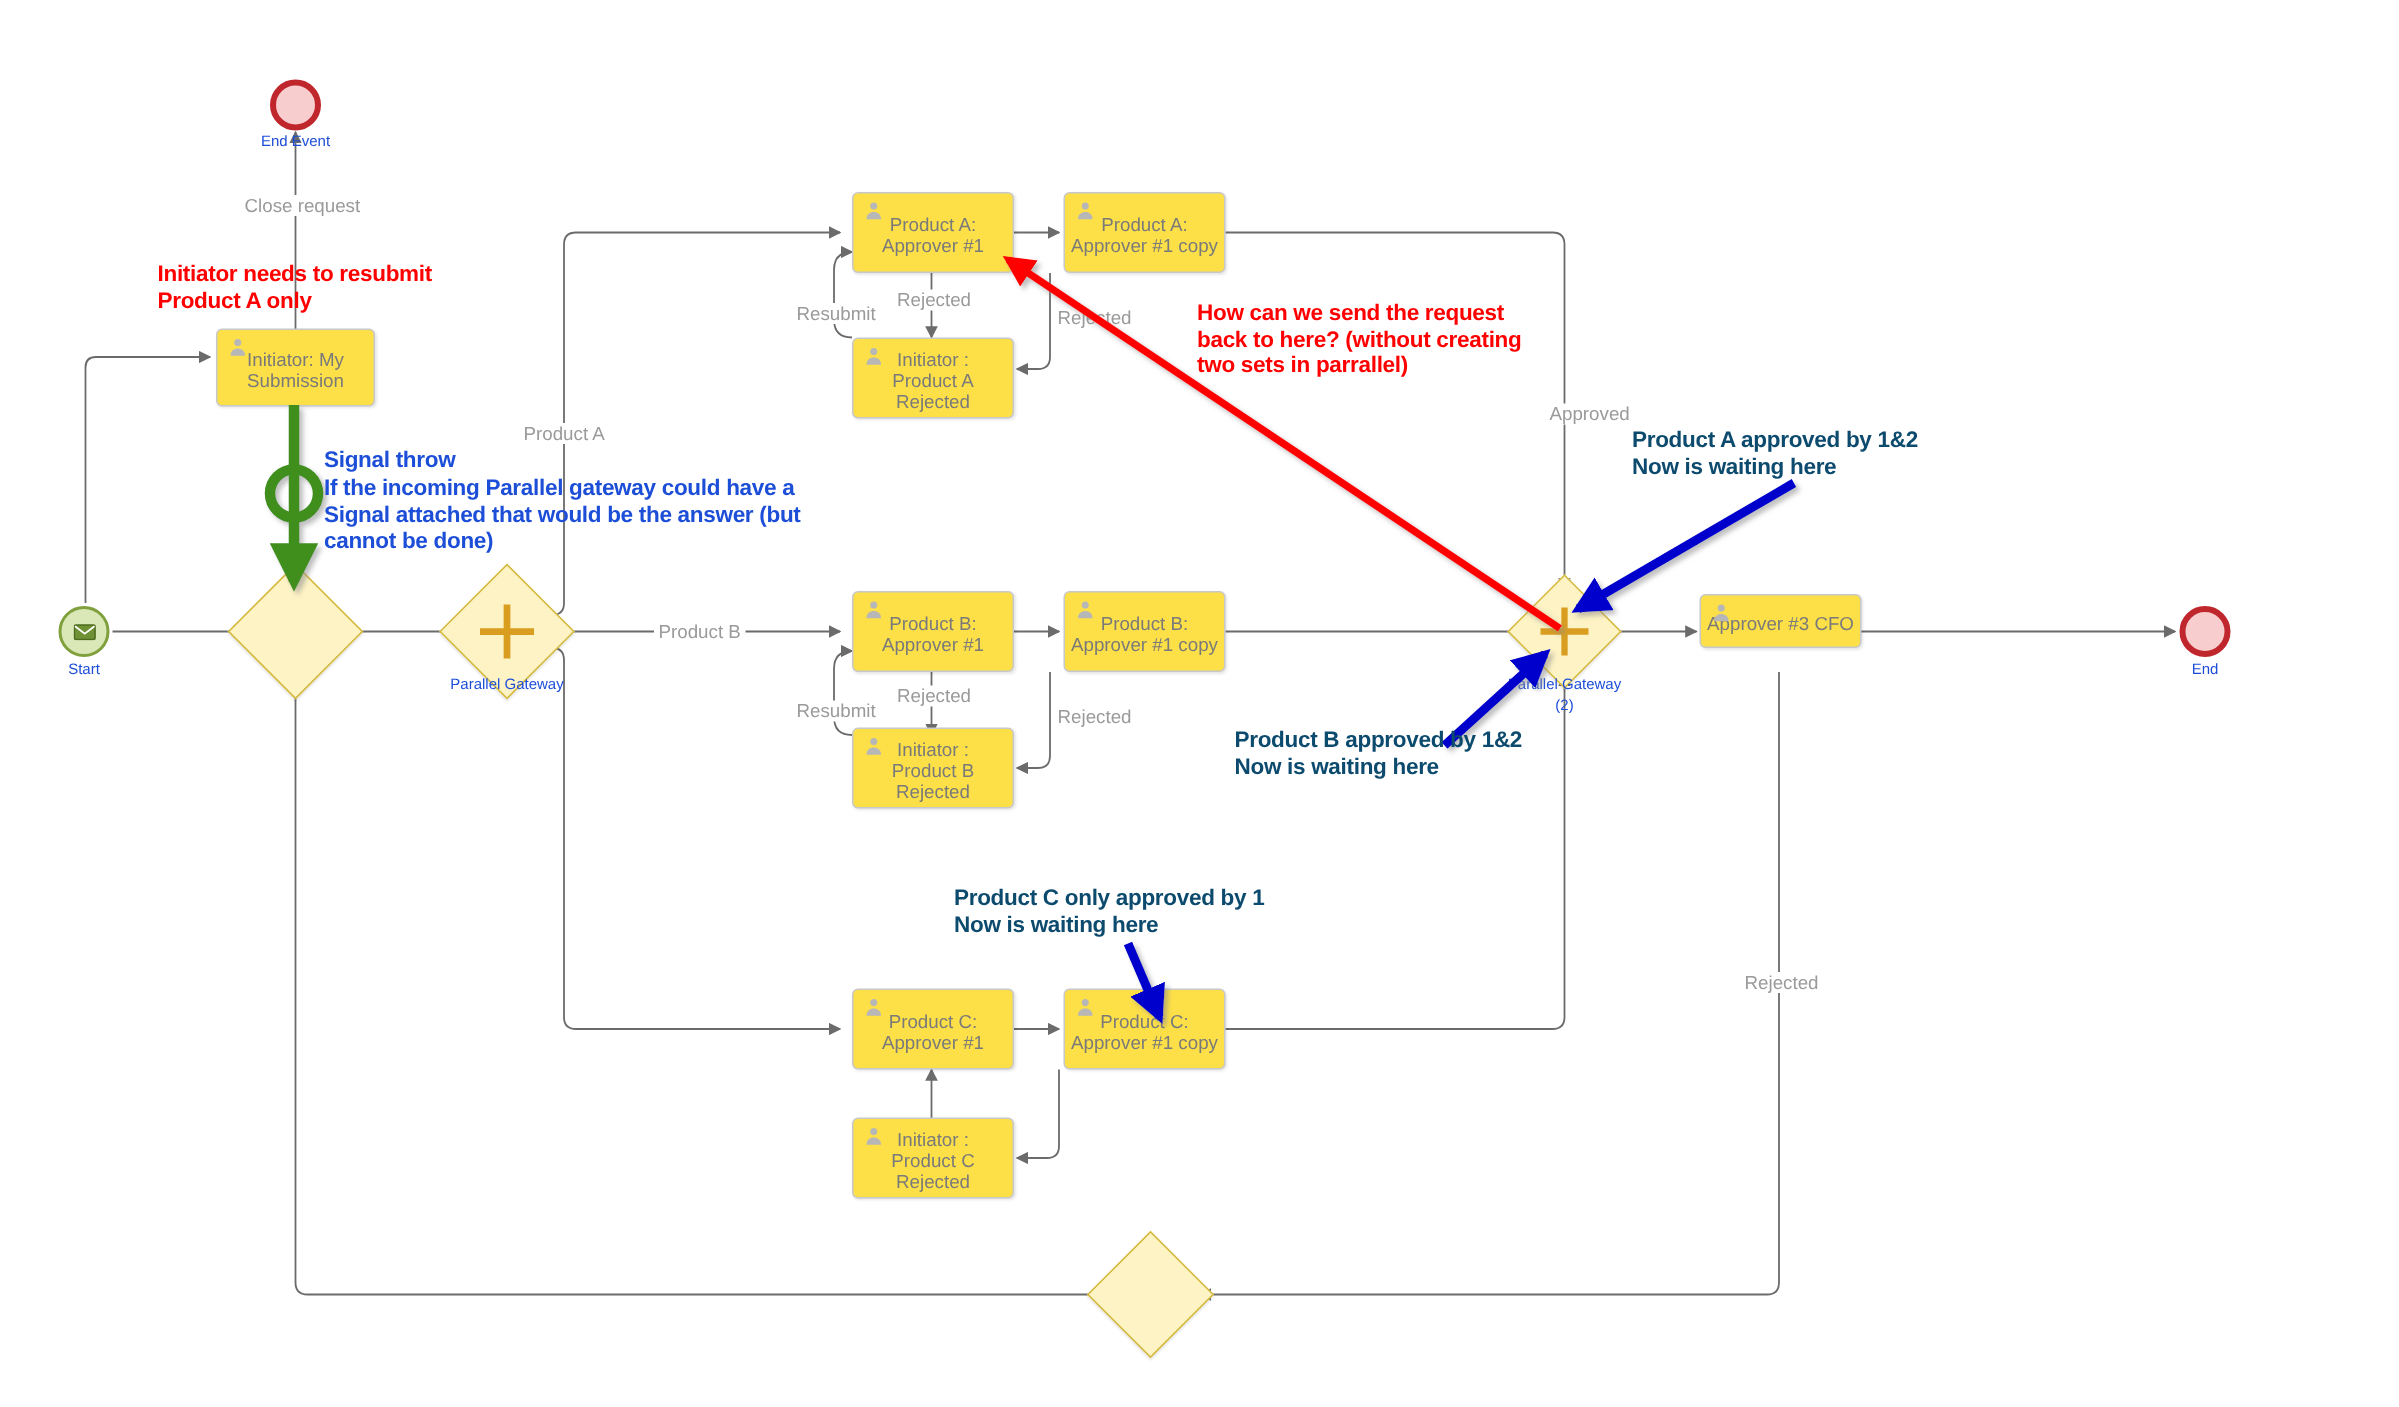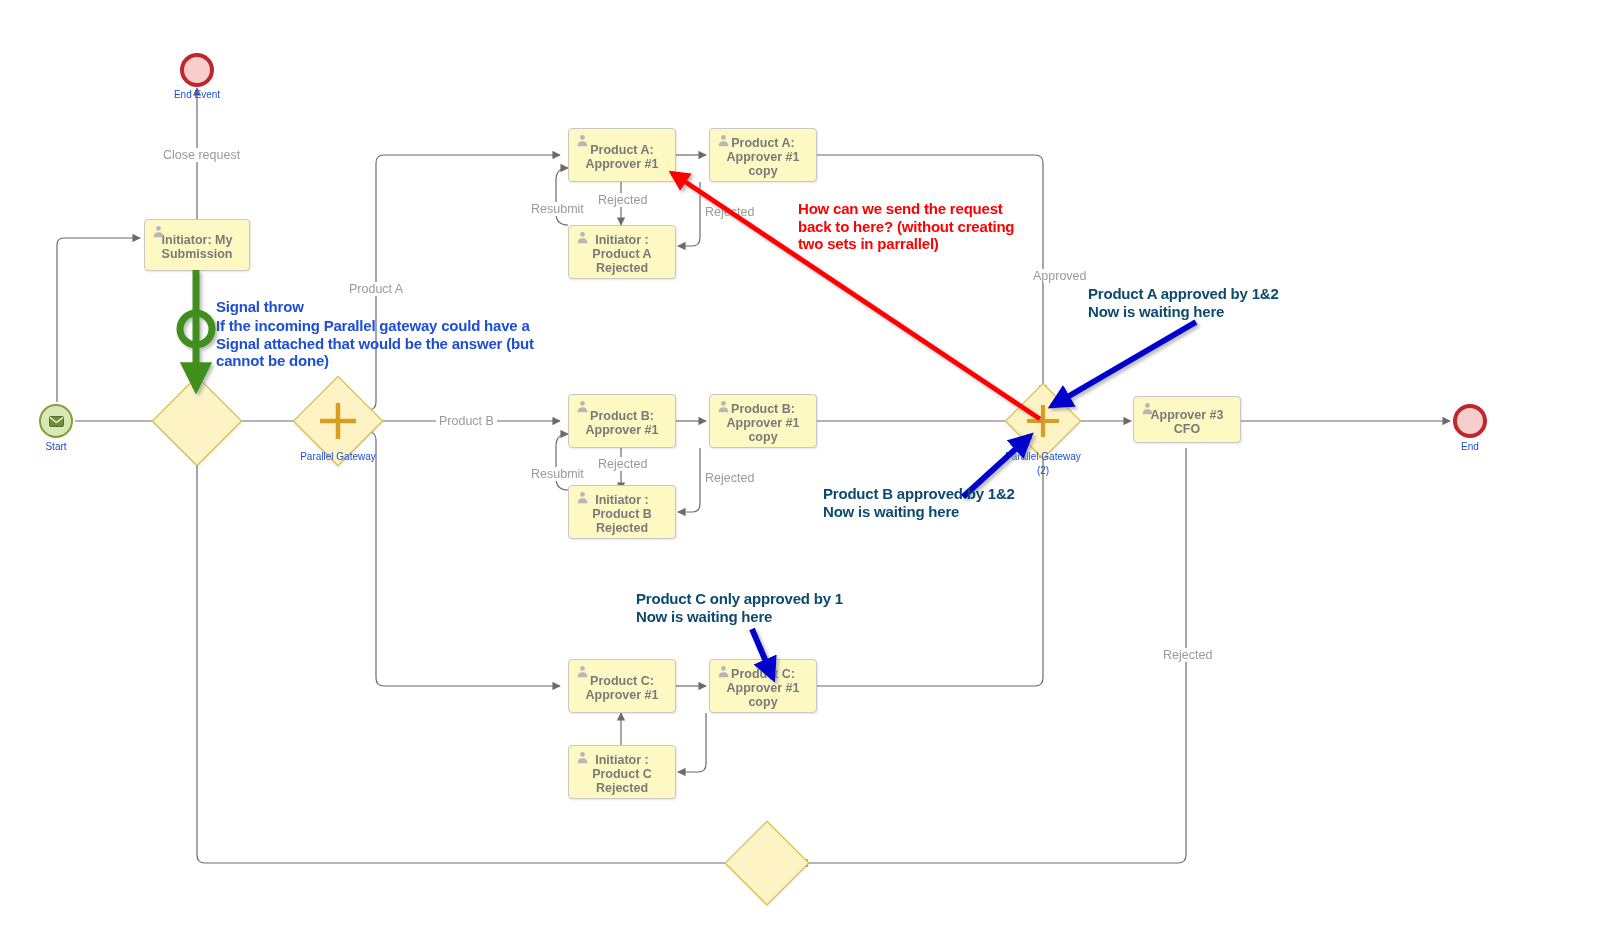--- a/index.html
+++ b/index.html
@@ -19,35 +19,34 @@
   }
   #edges {
     position: absolute;
     left: 0; top: 0;
     width: 1599px;
     height: 938px;
   }
   
   .task {
     position: absolute;
-    background: #fef9c3;
+    background: #fde047;
     border: 1px solid #c8c8c8;
     border-radius: 4px;
     box-sizing: border-box;
     box-shadow: 1px 1px 2px rgba(0,0,0,0.10);
     display: flex;
     align-items: center;
     justify-content: center;
     text-align: center;
     color: #7a7a7a;
     font-size: 12.5px;
     line-height: 14px;
     padding: 6px 4px 2px 4px;
     white-space: pre-line;
-    font-weight: bold;
   }
   .task .person-icon {
     position: absolute;
     left: 7px;
     top: 5px;
     width: 13px;
     height: 13px;
   }
   
   .event {
@@ -305,29 +304,29 @@
   <div class="task" style="left:568px; top:745px; width:108px; height:54px;">
     <svg class="person-icon" viewBox="0 0 16 16">
       <circle cx="8" cy="4.2" r="2.9" fill="#b7b7b7"></circle>
       <path d="M 2 15 C 2 10.6 5 9 8 9 C 11 9 14 10.6 14 15 Z" fill="#b7b7b7"></path>
     </svg>
     <span>Initiator :
 Product C
 Rejected</span>
   </div>
 
-  <div class="task" style="left:1133px; top:396px; width:108px; height:47px;">
+  <div class="task" style="left:1133px; top:396px; width:108px; height:36px;">
     <svg class="person-icon" viewBox="0 0 16 16">
       <circle cx="8" cy="4.2" r="2.9" fill="#b7b7b7"></circle>
       <path d="M 2 15 C 2 10.6 5 9 8 9 C 11 9 14 10.6 14 15 Z" fill="#b7b7b7"></path>
     </svg>
     <span>Approver #3 CFO</span>
   </div>
 
-  <div class="flowlabel" style="left:160px; top:148px;">Close request</div>
+  <div class="flowlabel" style="left:160px; top:130px;">Close request</div>
   <div class="flowlabel" style="left:346px; top:282px;">Product A</div>
   <div class="flowlabel" style="left:436px; top:414px;">Product B</div>
   <div class="flowlabel" style="left:528px; top:202px;">Resubmit</div>
   <div class="flowlabel" style="left:595px; top:193px;">Rejected</div>
   <div class="flowlabel" style="left:702px; top:205px;">Rejected</div>
   <div class="flowlabel" style="left:528px; top:467px;">Resubmit</div>
   <div class="flowlabel" style="left:595px; top:457px;">Rejected</div>
   <div class="flowlabel" style="left:702px; top:471px;">Rejected</div>
   <div class="flowlabel" style="left:1013px; top:269px;margin-left:17px;">Approved</div>
   <div class="flowlabel" style="left:1160px; top:648px;">Rejected</div>
@@ -349,20 +348,22 @@
 
     <g filter="url(#softshadow)">
       <line x1="963" y1="497" x2="1030" y2="436" stroke="#0000cc" stroke-width="6" marker-end="url(#arrow-blue)"></line>
     </g>
 
     <g filter="url(#softshadow)">
       <line x1="752" y1="629" x2="773" y2="678" stroke="#0000cc" stroke-width="6" marker-end="url(#arrow-blue)"></line>
     </g>
   </svg>
 
+  <div class="anno red" style="left:105px; top:174px; width:330px;">Initiator needs to resubmit
+Product A only</div>
 
   <div class="anno green" style="left:216px; top:298px; width:300px;">Signal throw</div>
 
   <div class="anno red" style="left:798px; top:200px; width:300px;">How can we send the request
 back to here? (without creating
 two sets in parrallel)</div>
 
   <div class="anno green" style="left:216px; top:317px; width:380px;">If the incoming Parallel gateway could have a
 Signal attached that would be the answer (but
 cannot be done)</div>

